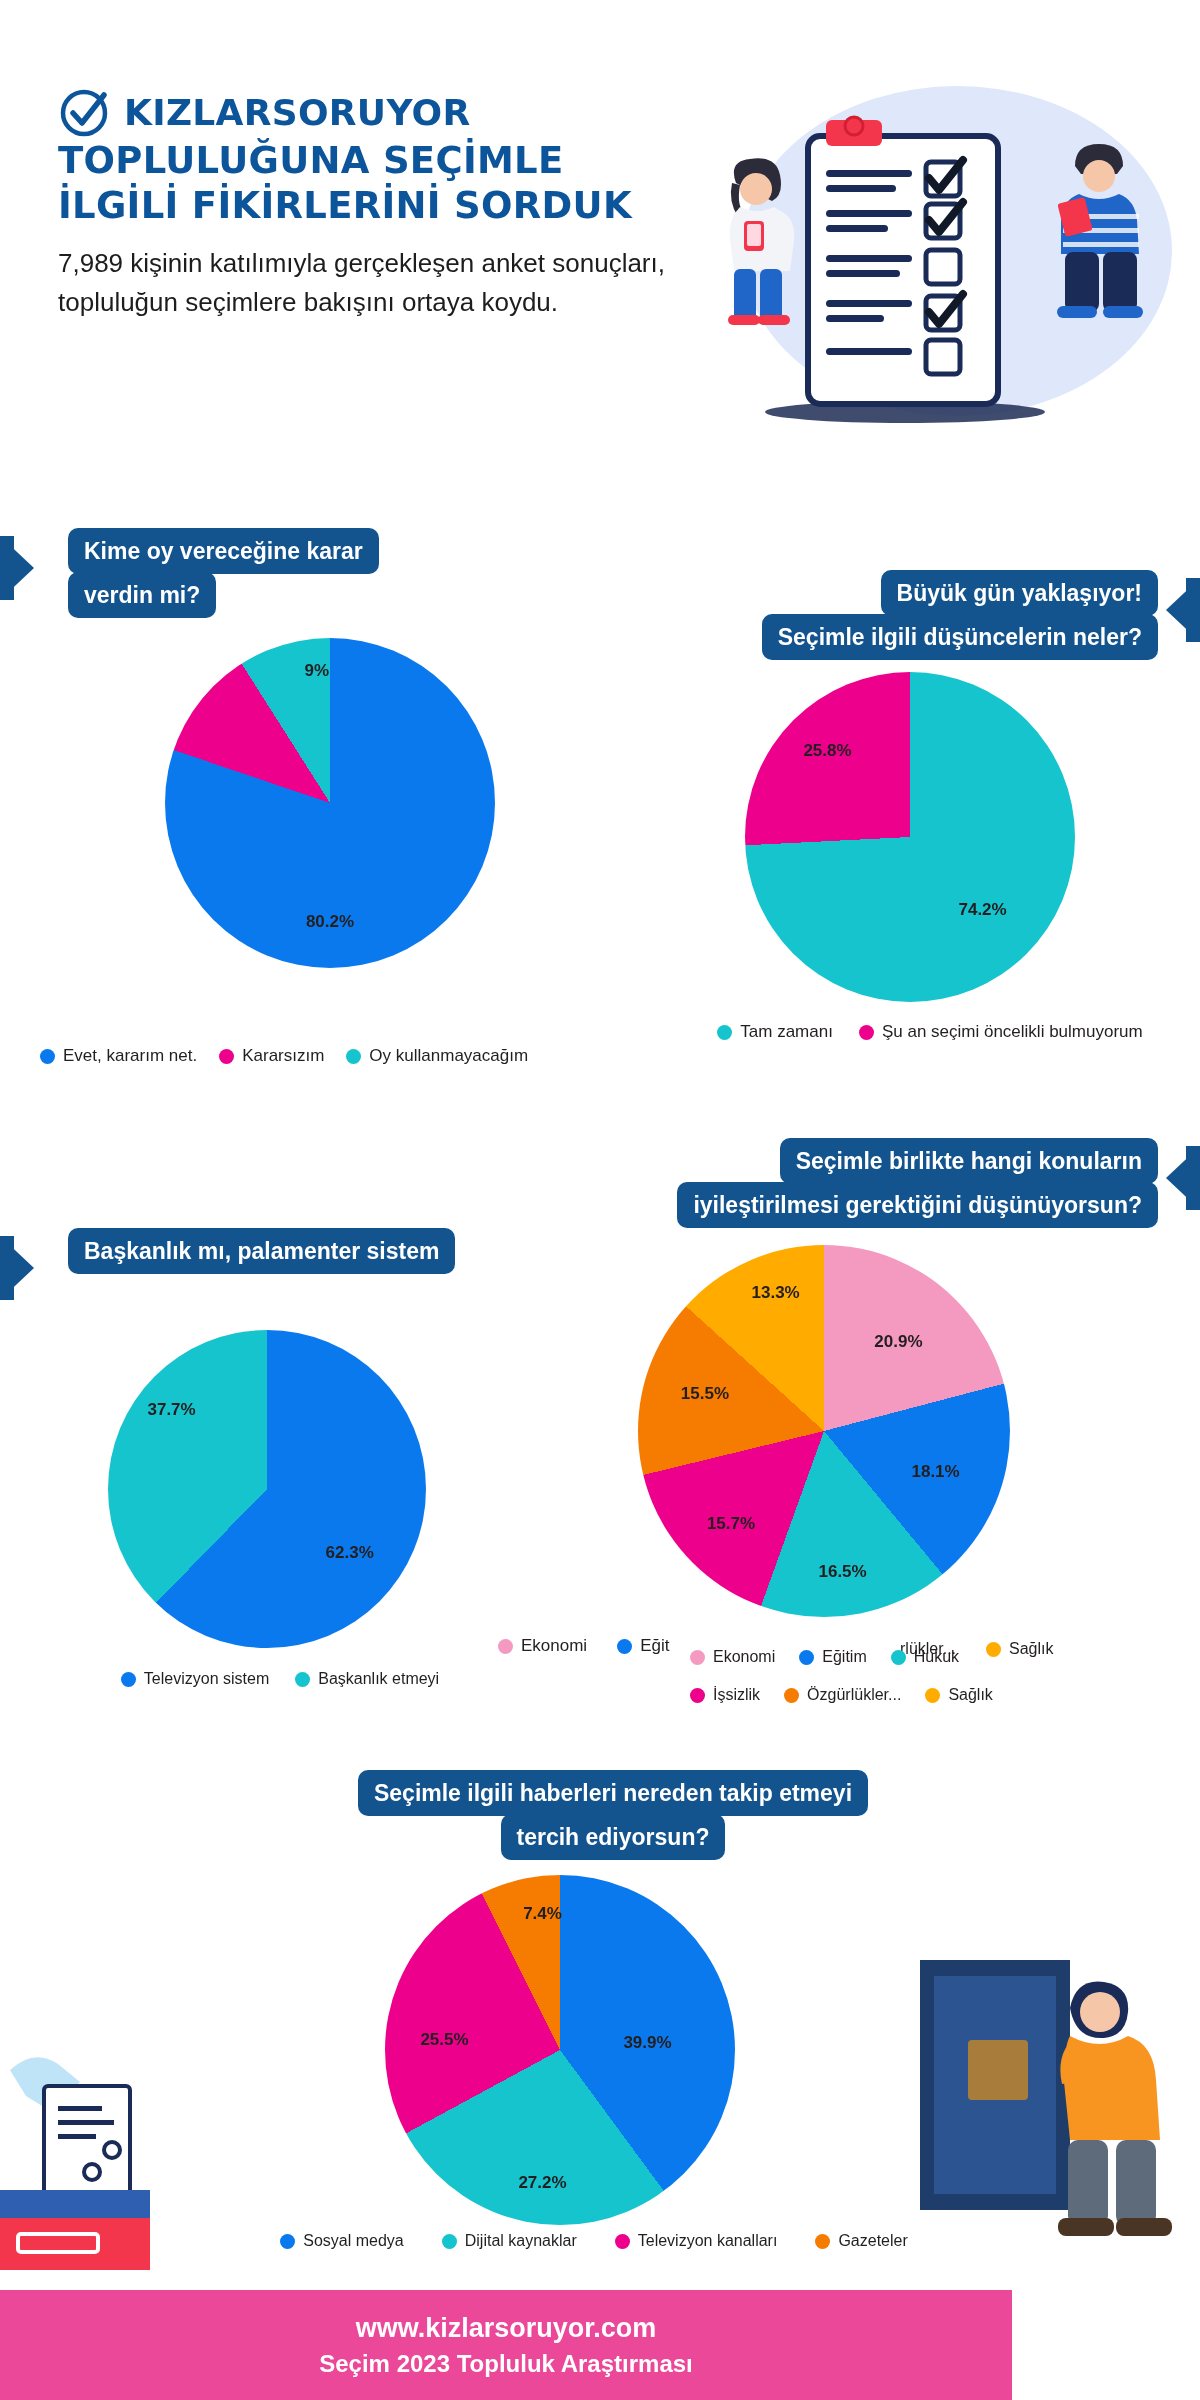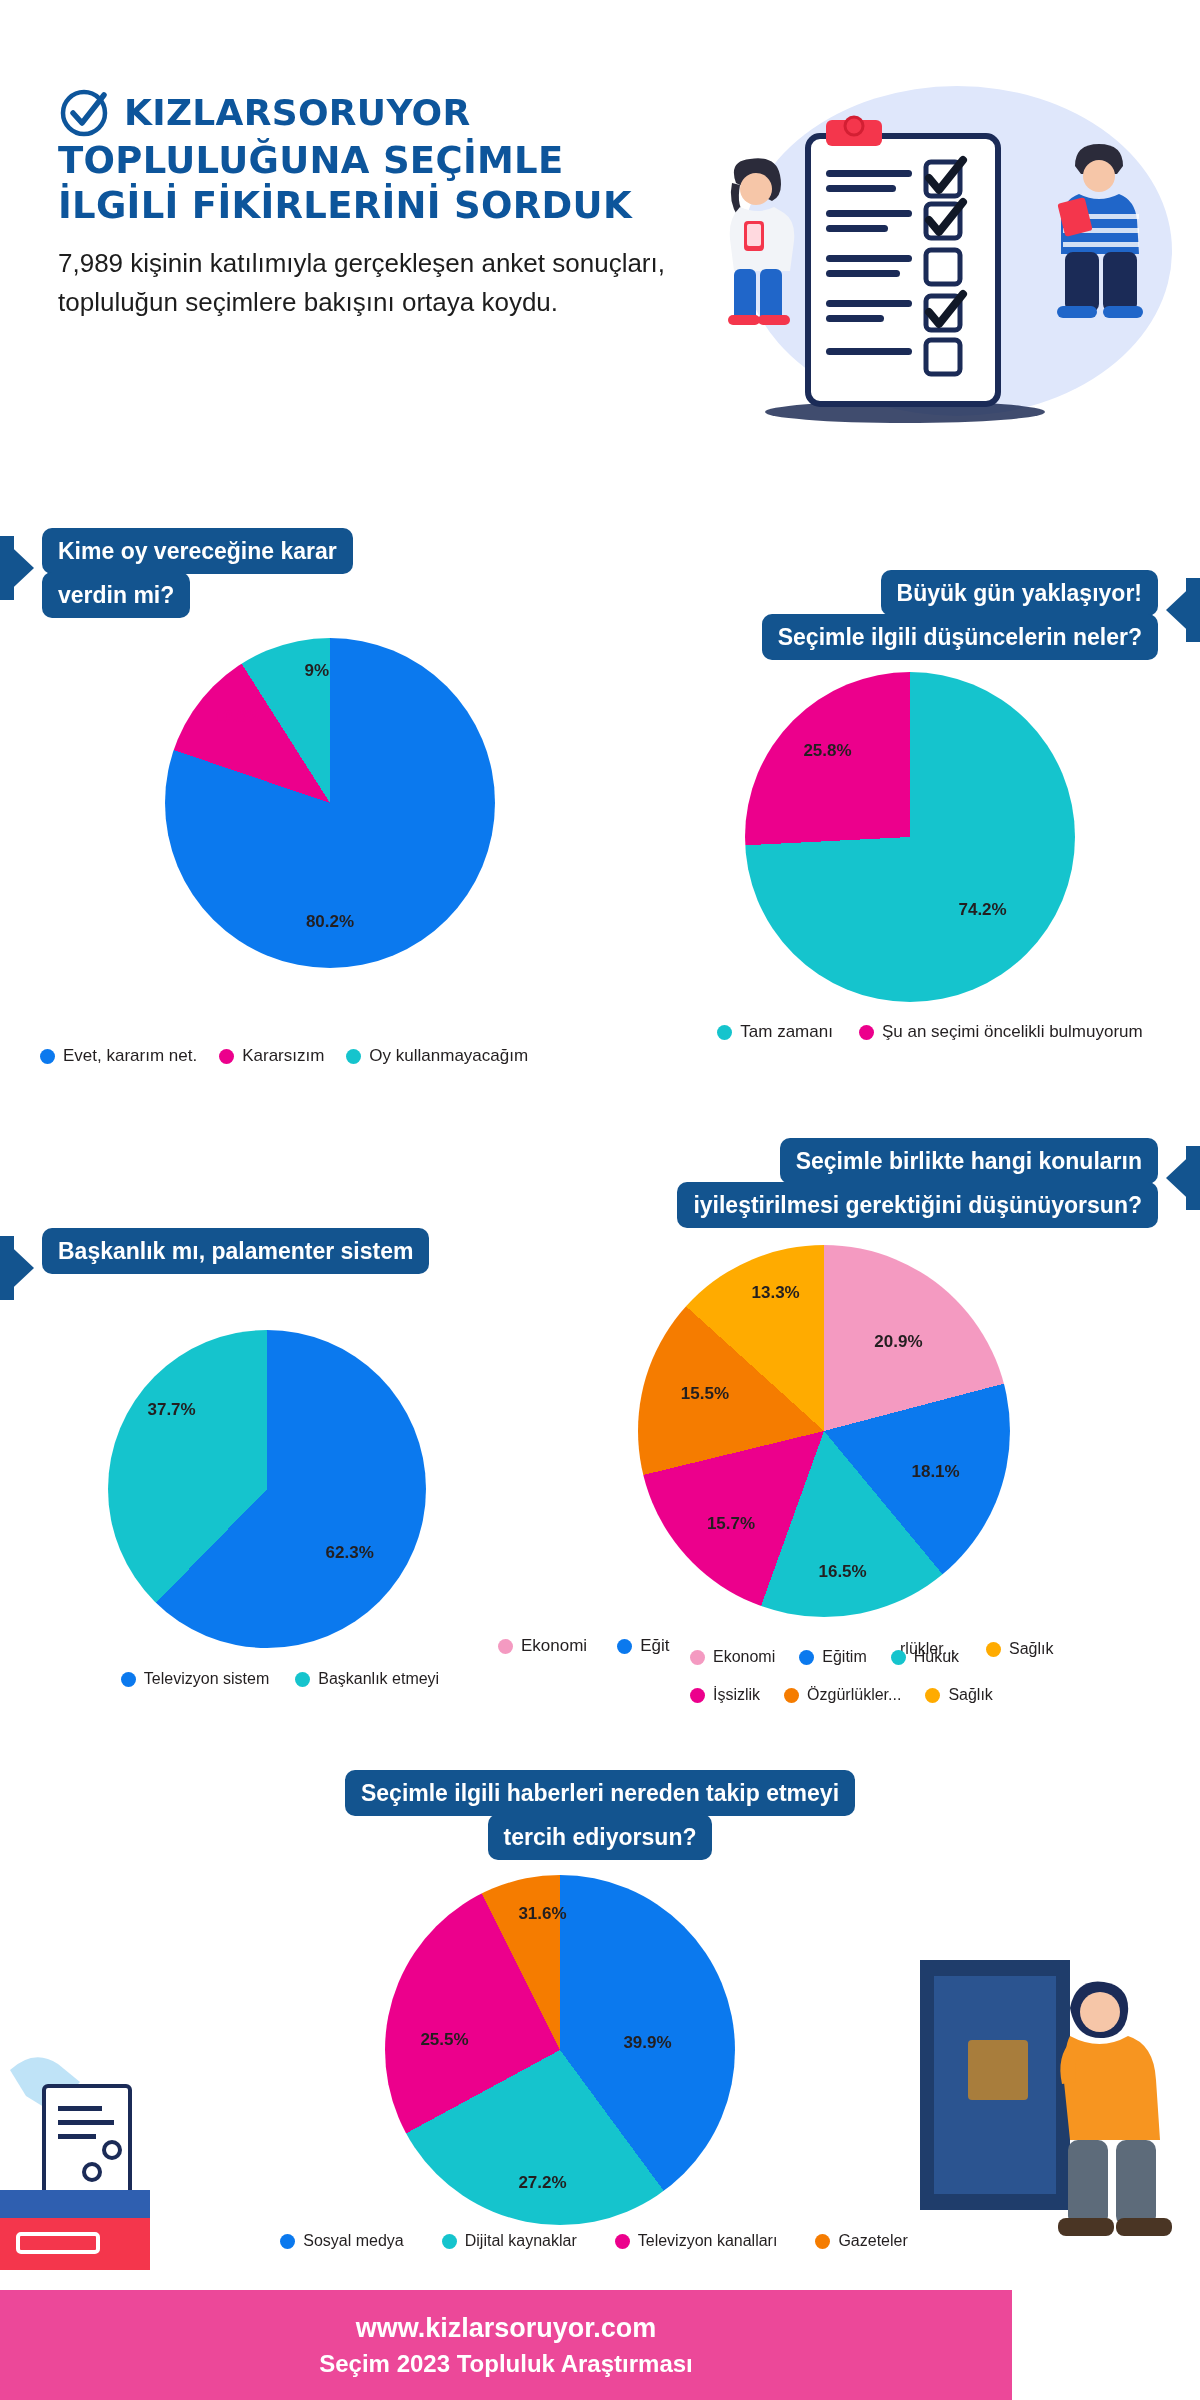--- a/index.html
+++ b/index.html
@@ -28,21 +28,21 @@
   }
 
   
   .bubble-block{position:absolute;}
   .bub{
     display:inline-block;background:#13548f;color:#fff;
     font-size:23px;line-height:30px;font-weight:bold;
     padding:8px 16px;border-radius:10px;
     font-family:"Liberation Sans",sans-serif;white-space:nowrap;
   }
-  .bub-row{line-height:0;}
+  .bub-row{line-height:0;margin-left:26px;}
   .bub-row + .bub-row{margin-top:-2px;}
   .arrow-l{
     position:absolute;width:0;height:0;
     border-top:32px solid transparent;border-bottom:32px solid transparent;
     border-left:34px solid #13548f;
   }
   .arrow-r{
     position:absolute;width:0;height:0;
     border-top:32px solid transparent;border-bottom:32px solid transparent;
     border-right:34px solid #13548f;
@@ -333,21 +333,21 @@
 
   <div class="chart" style="left:385px;top:1875px;">
     <div class="pie" style="width:350px;height:350px;background:conic-gradient(
             #0b79ee 0deg 143.64deg,
             #15c4cd 143.64deg 241.56deg,
             #ec008c 241.56deg 333.36deg,
             #f57c00 333.36deg 360deg);">
       <span class="plabel" style="left:75%;top:48%;">39.9%</span>
       <span class="plabel" style="left:45%;top:88%;">27.2%</span>
       <span class="plabel" style="left:17%;top:47%;">25.5%</span>
-      <span class="plabel" style="left:45%;top:11%;">31.6%</span>
+      <span class="plabel" style="left:45%;top:11%;">7.4%</span>
     </div>
   </div>
 
   <div class="legend" style="left:244px;top:2232px;width:700px;gap:38px;">
     <span class="lg-item">
       <span class="dot" style="background:#0b79ee"></span>
       <span class="lg-text sm">Sosyal medya</span>
     </span>
     <span class="lg-item">
       <span class="dot" style="background:#15c4cd"></span>

